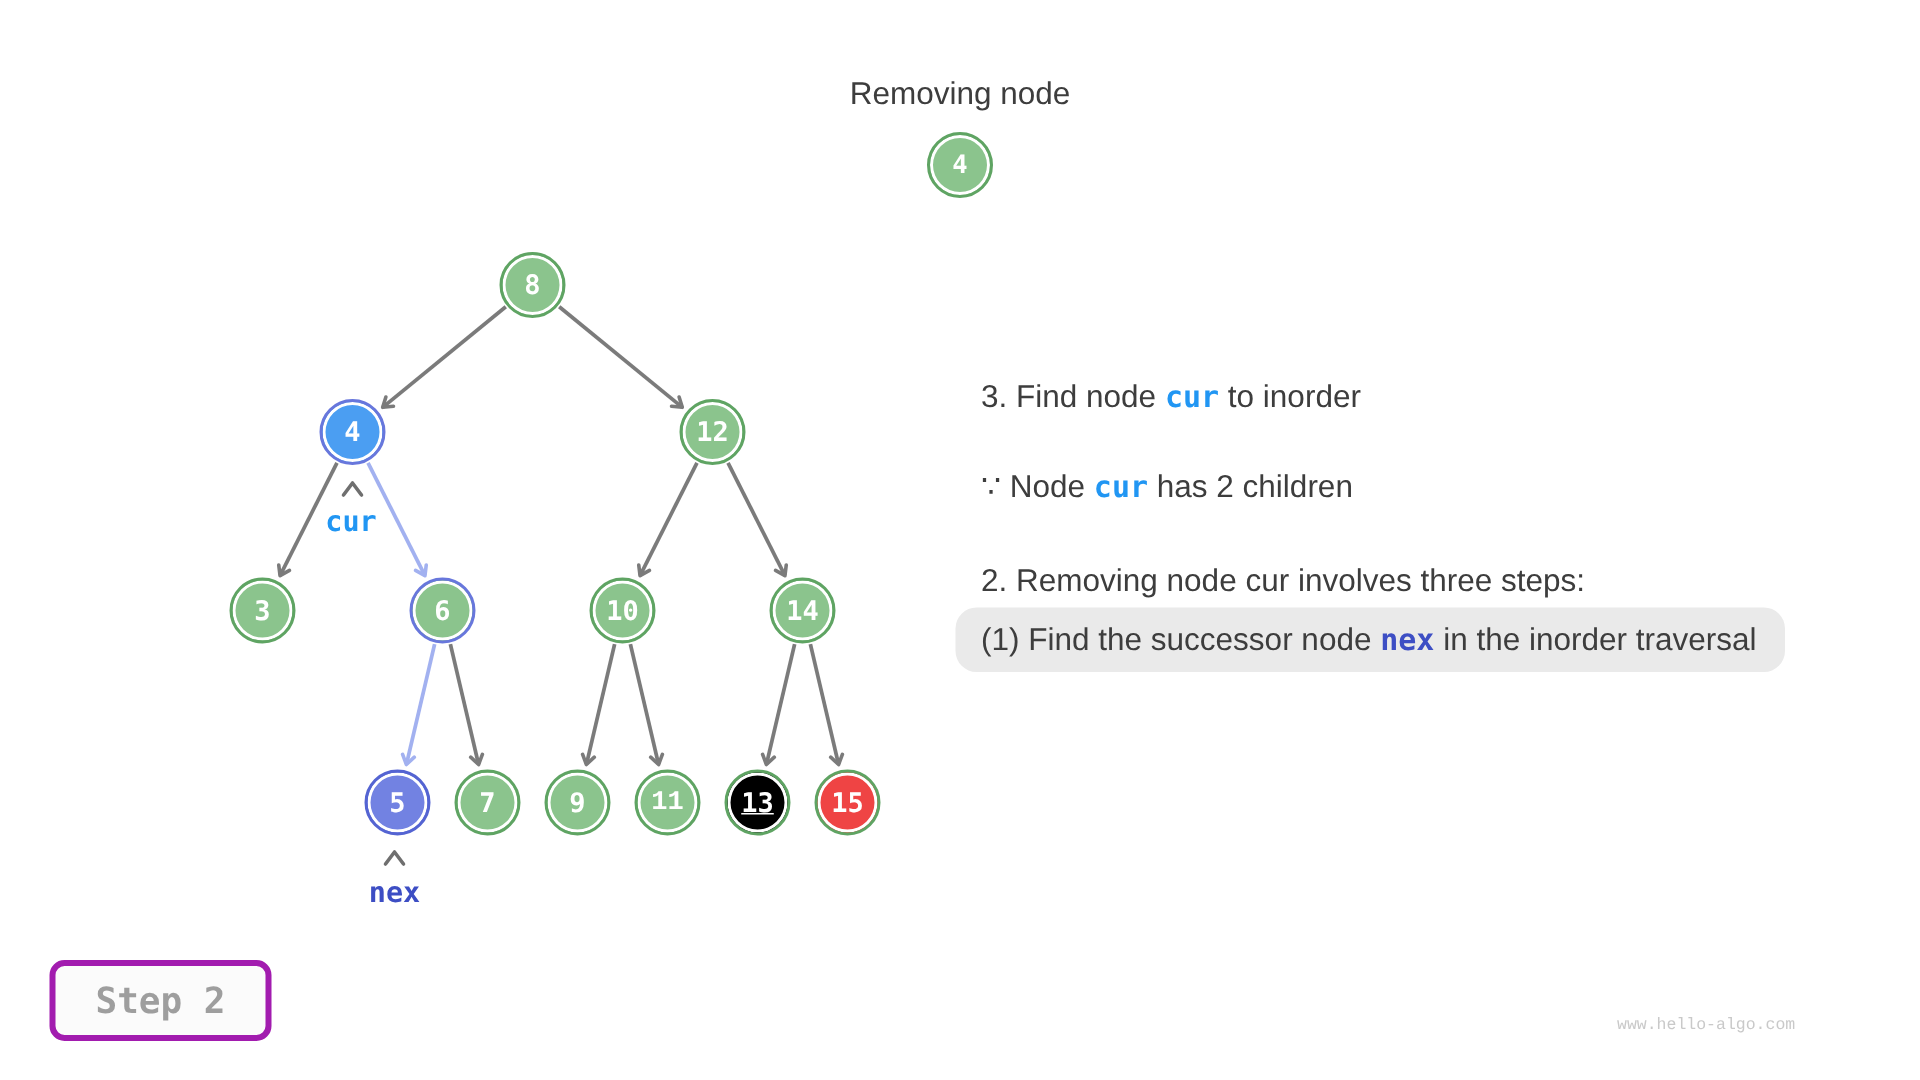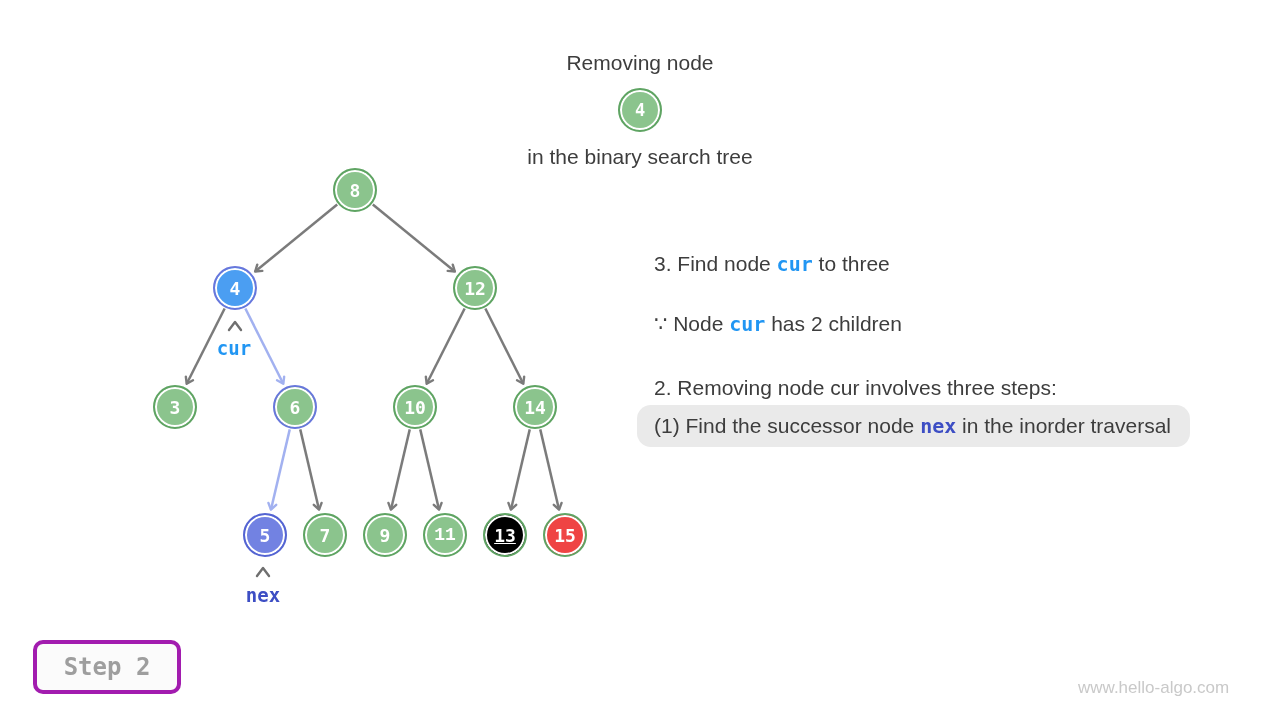--- a/index.html
+++ b/index.html
@@ -44,32 +44,31 @@
   }
   .seg-key{font-family:"DejaVu Sans Mono", monospace;font-weight:bold;font-size:20px;}
   .step-box{
     position:absolute;left:33px;top:640px;width:148px;height:54px;box-sizing:border-box;
     border:4px solid #a21caf;border-radius:10px;background:#fbfbfb;
     display:flex;align-items:center;justify-content:center;
     font-family:"DejaVu Sans Mono", monospace;font-size:24px;font-weight:bold;color:#9e9e9e;
   }
   .watermark{
     position:absolute;left:1078px;top:678px;
-    font-family:Liberation Sans, sans-serif;font-size:17px;color:#c9c9c9;
+    font-family:Liberation Mono, monospace;font-size:11px;color:#c9c9c9;
   }
 </style>
 </head>
 <body>
 
 <div class="title-row">
   <span>Removing node</span>
   <span class="badge-node" id="title-badge" style="background: rgb(139, 196, 141); border-color: rgb(95, 164, 99);">
     <span>4</span>
   </span>
-  <span>in the binary search tree</span>
 </div>
 
 <svg id="tree-svg" width="1280" height="720">
     <defs>
       <marker id="ah-gray" viewBox="0 0 12 12" refX="9" refY="6" markerWidth="12" markerHeight="12" orient="auto" markerUnits="userSpaceOnUse">
         <polyline points="3,2 9,6 3,10" fill="none" stroke="#7b7b7b" stroke-width="2.4" stroke-linecap="round" stroke-linejoin="round"></polyline>
       </marker>
       <marker id="ah-light" viewBox="0 0 12 12" refX="9" refY="6" markerWidth="12" markerHeight="12" orient="auto" markerUnits="userSpaceOnUse">
         <polyline points="3,2 9,6 3,10" fill="none" stroke="#a2b1f0" stroke-width="2.4" stroke-linecap="round" stroke-linejoin="round"></polyline>
       </marker>
@@ -102,21 +101,21 @@
     <div class="node" style="left: 303px; top: 513px; background: rgb(139, 196, 141); border-color: rgb(95, 164, 99);">7</div>
     <div class="node" style="left: 363px; top: 513px; background: rgb(139, 196, 141); border-color: rgb(95, 164, 99);">9</div>
     <div class="node" style="left: 423px; top: 513px; background: rgb(139, 196, 141); border-color: rgb(95, 164, 99); font-family: Liberation Mono, monospace;">11</div>
     <div class="node" style="left: 483px; top: 513px; background: #000000; border-color: rgb(95, 164, 99); text-decoration: underline;">13</div>
     <div class="node" style="left: 543px; top: 513px; background: #ef4444; border-color: rgb(95, 164, 99);">15</div>
     <div class="pointer-label" style="left: 234px; top: 337px; color: rgb(33, 150, 243);">cur</div>
     <div class="pointer-label" style="left: 263px; top: 584px; color: rgb(61, 78, 196);">nex</div>
   </div>
 
 <div class="notes" id="notes">
-    <div class="note-line"><span>3. Find node </span><span class="seg-key" style="color: rgb(33, 150, 243);">cur</span><span> to three</span></div>
+    <div class="note-line"><span>3. Find node </span><span class="seg-key" style="color: rgb(33, 150, 243);">cur</span><span> to inorder</span></div>
     <div class="note-line"><span>∵ Node </span><span class="seg-key" style="color: rgb(33, 150, 243);">cur</span><span> has 2 children</span></div>
     <div class="note-line"><span>2. Removing node cur involves three steps:</span></div>
     <div class="note-line highlight"><span>(1) Find the successor node </span><span class="seg-key" style="color: rgb(61, 78, 196);">nex</span><span> in the inorder traversal</span></div>
   </div>
 
 <div class="step-box">
   <span>Step 2</span>
 </div>
 
 <div class="watermark">www.hello-algo.com</div>

